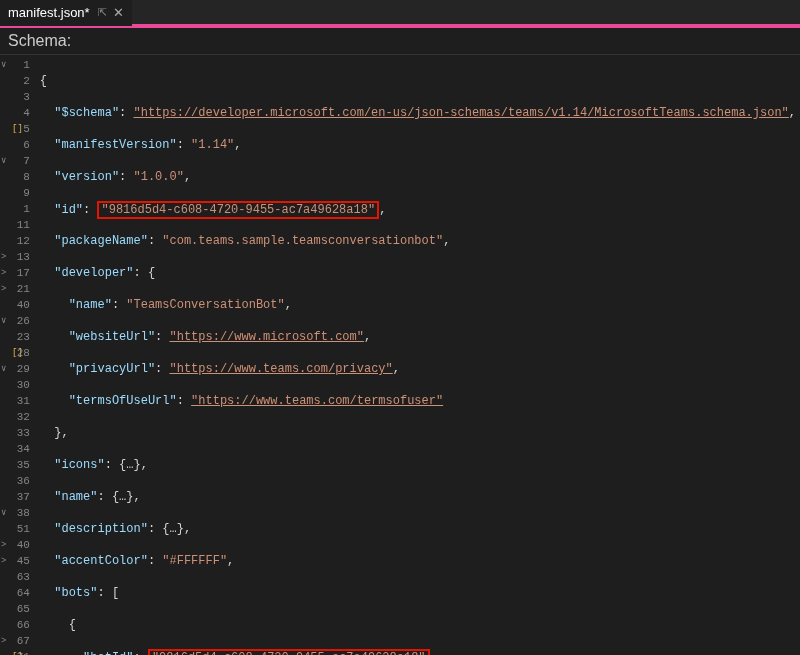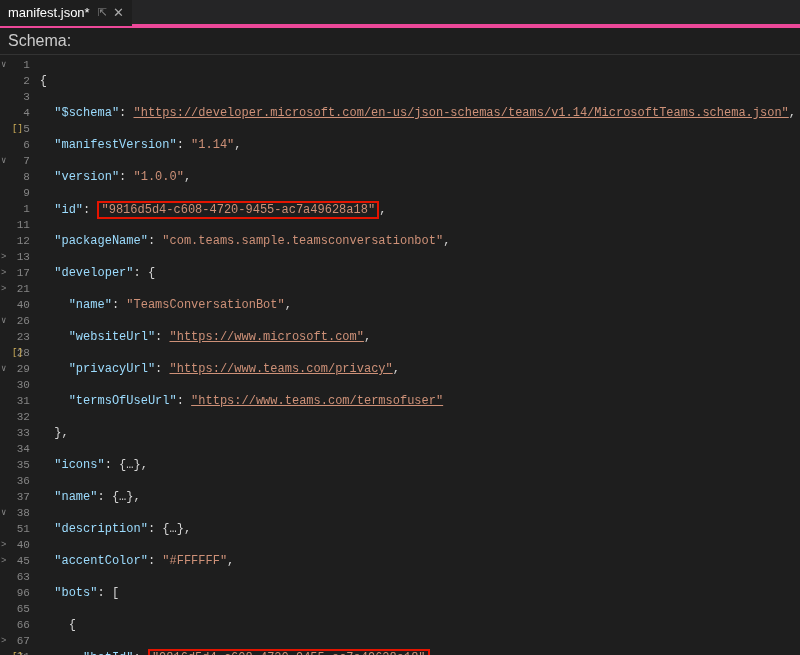--- a/index.html
+++ b/index.html
@@ -129,21 +129,21 @@
       <div class="ln">33</div>
       <div class="ln">34</div>
       <div class="ln">35</div>
       <div class="ln">36</div>
       <div class="ln">37</div>
       <div class="ln">38<span class="fold">∨</span></div>
       <div class="ln">51</div>
       <div class="ln">40<span class="fold">&gt;</span></div>
       <div class="ln">45<span class="fold">&gt;</span></div>
       <div class="ln">63</div>
-      <div class="ln">96</div>
+      <div class="ln">64</div>
       <div class="ln">65</div>
       <div class="ln">66</div>
       <div class="ln">67<span class="fold">&gt;</span></div>
       <div class="ln">71<span class="mark">[]</span></div>
     </div>
   <div class="code">
 <div class="line"><span class="p">{</span></div>
 <div class="line">  <span class="k">"$schema"</span><span class="p">: </span><span class="u">"https://developer.microsoft.com/en-us/json-schemas/teams/v1.14/MicrosoftTeams.schema.json"</span><span class="p">,</span></div>
 <div class="line">  <span class="k">"manifestVersion"</span><span class="p">: </span><span class="s">"1.14"</span><span class="p">,</span></div>
 <div class="line">  <span class="k">"version"</span><span class="p">: </span><span class="s">"1.0.0"</span><span class="p">,</span></div>

